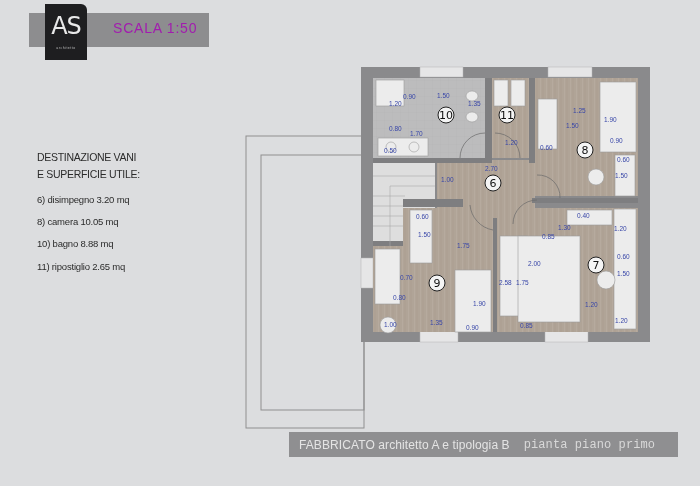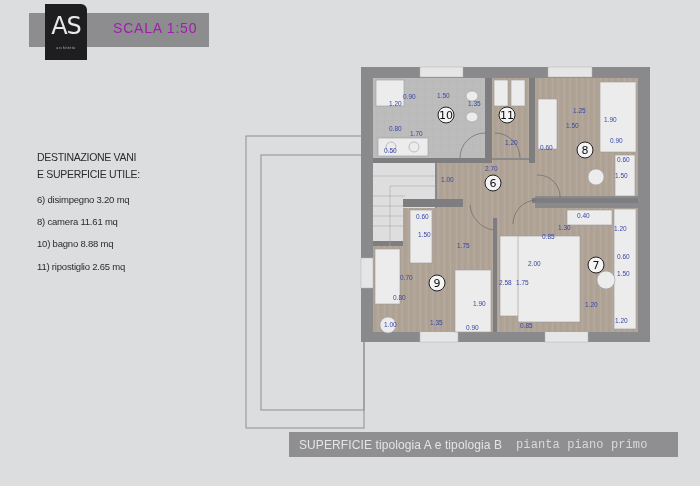--- a/index.html
+++ b/index.html
@@ -48,21 +48,21 @@
   <span class="mark">AS</span>
   <span class="sub">architetto</span>
 </div>
 <div class="scale-label">SCALA 1:50</div>
 
 <div class="legend">
   <div class="title">DESTINAZIONE VANI</div>
   <div class="title" style="margin-top:-5px">E SUPERFICIE UTILE:</div>
   <ul>
     <li>6) disimpegno 3.20 mq</li>
-    <li>8) camera 11.61 mq</li>
+    <li>8) camera 10.05 mq</li>
     <li>10) bagno 8.88 mq</li>
     <li>11) ripostiglio 2.65 mq</li>
   </ul>
 </div>
 
 <svg class="plan" viewBox="0 0 700 486" xmlns="http://www.w3.org/2000/svg">
   <defs>
     <pattern id="wood" width="6" height="40" patternUnits="userSpaceOnUse">
       <rect width="6" height="40" fill="#b0a497"></rect>
       <line x1="3" y1="0" x2="3" y2="40" stroke="#a69a8d" stroke-width="0.6"></line>
@@ -212,15 +212,15 @@
     <text class="dim" x="585" y="307">1.20</text>
     <text class="dim" x="520" y="328">0.85</text>
     <text class="dim" x="614" y="231">1.20</text>
     <text class="dim" x="617" y="259">0.60</text>
     <text class="dim" x="617" y="276">1.50</text>
     <text class="dim" x="615" y="323">1.20</text>
   </g>
 </svg>
 
 <div class="footer-bar">
-  <span>SUPERFICIE tipologia A e tipologia B</span>
+  <span>FABBRICATO architetto A e tipologia B</span>
   <span class="sub">pianta piano primo</span>
 </div>
 
 </body></html>

